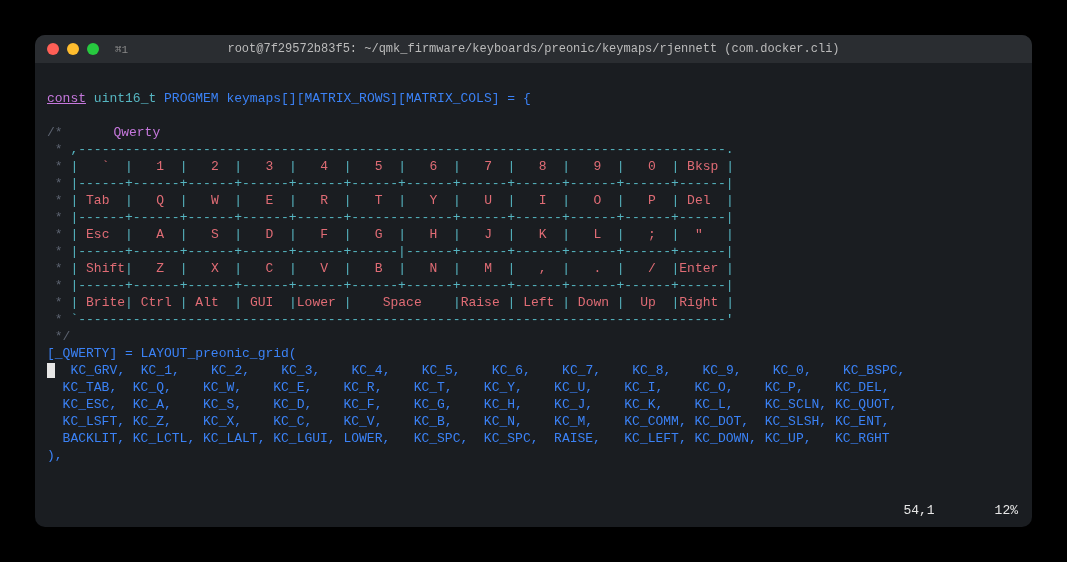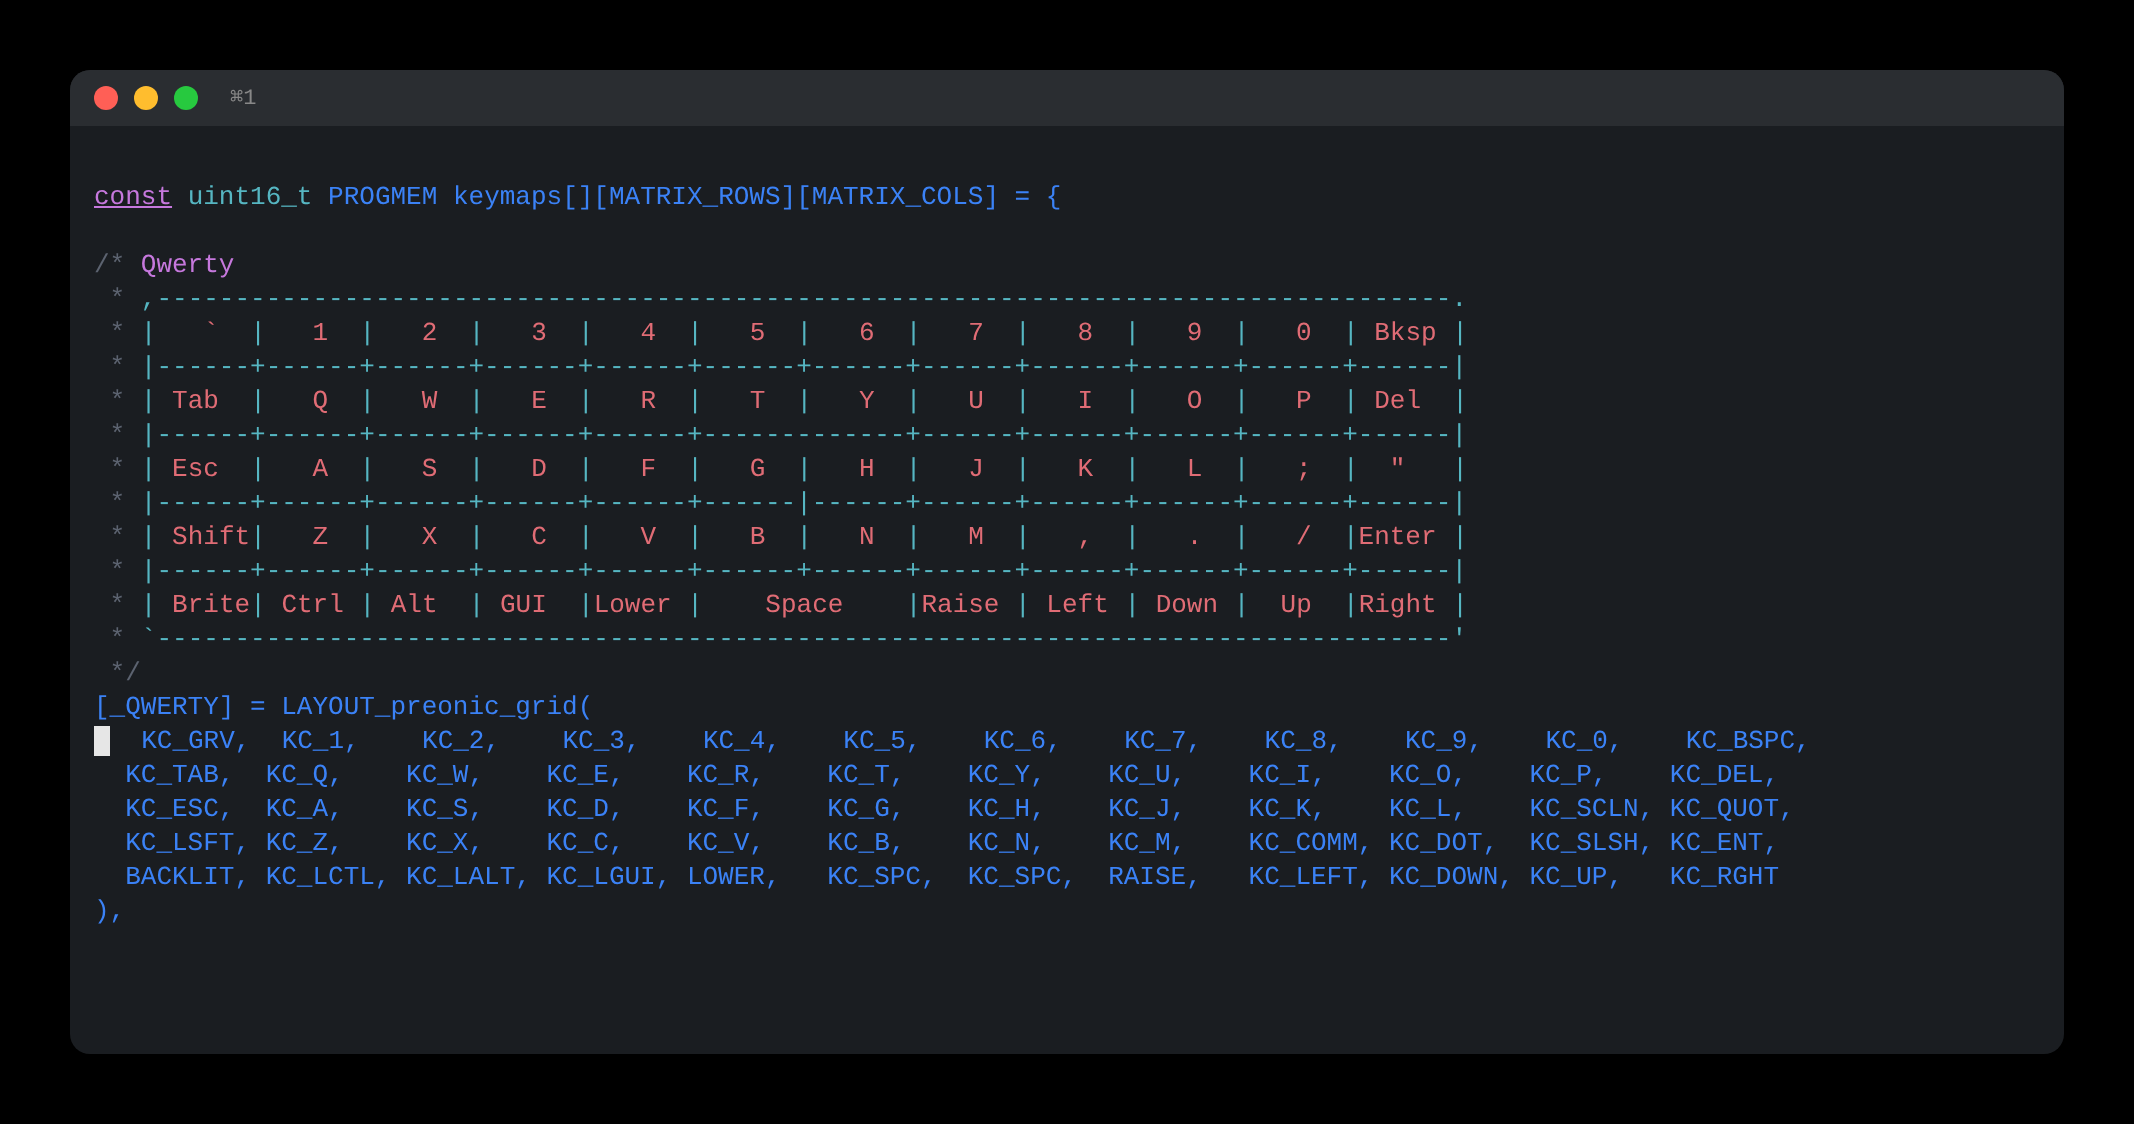--- a/index.html
+++ b/index.html
@@ -57,21 +57,21 @@
       line-height: 17px;
       font-size: 13px;
       white-space: pre;
       height: calc(100% - 28px);
       position: relative;
     }
     .kw-const { color: #c678dd; text-decoration: underline; }
     .kw-type { color: #56b6c2; margin-top: 31px; }
     .plain { color: #3b82f6; }
     .comment-star { color: #5c6370; }
-    .comment-head { color: #c678dd; }
+    .comment-head { color: #c678dd; margin-left: 43px; }
     .sep { color: #56b6c2; }
     .key { color: #e06c75; }
     .pipe { color: #56b6c2; }
     .cursor {
       background: #e6e6e6;
       color: #1a1d21;
       display: inline-block;
       width: 8px;
       height: 15px;
       vertical-align: text-bottom;
@@ -89,20 +89,21 @@
 <body>
 
 <div class="terminal">
   <div class="titlebar">
     <div class="traffic-lights">
       <div class="light red"></div>
       <div class="light yellow"></div>
       <div class="light green"></div>
     </div>
     <div class="title-icon">⌘1</div>
+    <div class="title-text">root@7f29572b83f5: ~/qmk_firmware/keyboards/preonic/keymaps/rjennett (com.docker.cli)</div>
   </div>
   <div class="content">
 <span class="kw-const">const</span> <span class="kw-type">uint16_t</span><span class="plain"> PROGMEM keymaps[][MATRIX_ROWS][MATRIX_COLS] = {</span>
 
 <span class="comment-star">/* </span><span class="comment-head">Qwerty</span>
 <span><span class="comment-star"> *</span> <span class="sep">,-----------------------------------------------------------------------------------.</span></span>
 <span><span class="comment-star"> *</span> <span class="pipe">|</span>   <span class="key">`</span>  <span class="pipe">|</span>   <span class="key">1</span>  <span class="pipe">|</span>   <span class="key">2</span>  <span class="pipe">|</span>   <span class="key">3</span>  <span class="pipe">|</span>   <span class="key">4</span>  <span class="pipe">|</span>   <span class="key">5</span>  <span class="pipe">|</span>   <span class="key">6</span>  <span class="pipe">|</span>   <span class="key">7</span>  <span class="pipe">|</span>   <span class="key">8</span>  <span class="pipe">|</span>   <span class="key">9</span>  <span class="pipe">|</span>   <span class="key">0</span>  <span class="pipe">|</span> <span class="key">Bksp</span> <span class="pipe">|</span></span>
 <span><span class="comment-star"> *</span> <span class="sep">|------+------+------+------+------+------+------+------+------+------+------+------|</span></span>
 <span><span class="comment-star"> *</span> <span class="pipe">|</span> <span class="key">Tab</span>  <span class="pipe">|</span>   <span class="key">Q</span>  <span class="pipe">|</span>   <span class="key">W</span>  <span class="pipe">|</span>   <span class="key">E</span>  <span class="pipe">|</span>   <span class="key">R</span>  <span class="pipe">|</span>   <span class="key">T</span>  <span class="pipe">|</span>   <span class="key">Y</span>  <span class="pipe">|</span>   <span class="key">U</span>  <span class="pipe">|</span>   <span class="key">I</span>  <span class="pipe">|</span>   <span class="key">O</span>  <span class="pipe">|</span>   <span class="key">P</span>  <span class="pipe">|</span> <span class="key">Del</span>  <span class="pipe">|</span></span>
 <span><span class="comment-star"> *</span> <span class="sep">|------+------+------+------+------+-------------+------+------+------+------+------|</span></span>
@@ -113,14 +114,15 @@
 <span><span class="comment-star"> *</span> <span class="pipe">|</span> <span class="key">Brite</span><span class="pipe">|</span> <span class="key">Ctrl</span> <span class="pipe">|</span> <span class="key">Alt</span>  <span class="pipe">|</span> <span class="key">GUI</span>  <span class="pipe">|</span><span class="key">Lower</span> <span class="pipe">|</span>    <span class="key">Space</span>    <span class="pipe">|</span><span class="key">Raise</span> <span class="pipe">|</span> <span class="key">Left</span> <span class="pipe">|</span> <span class="key">Down</span> <span class="pipe">|</span>  <span class="key">Up</span>  <span class="pipe">|</span><span class="key">Right</span> <span class="pipe">|</span></span>
 <span><span class="comment-star"> *</span> <span class="sep">`-----------------------------------------------------------------------------------'</span></span>
 <span class="comment-star"> */</span>
 <span class="plain">[_QWERTY] = LAYOUT_preonic_grid(</span>
 <span class="cursor"></span><span class="plain">  KC_GRV,  KC_1,    KC_2,    KC_3,    KC_4,    KC_5,    KC_6,    KC_7,    KC_8,    KC_9,    KC_0,    KC_BSPC,</span>
 <span class="plain">  KC_TAB,  KC_Q,    KC_W,    KC_E,    KC_R,    KC_T,    KC_Y,    KC_U,    KC_I,    KC_O,    KC_P,    KC_DEL,</span>
 <span class="plain">  KC_ESC,  KC_A,    KC_S,    KC_D,    KC_F,    KC_G,    KC_H,    KC_J,    KC_K,    KC_L,    KC_SCLN, KC_QUOT,</span>
 <span class="plain">  KC_LSFT, KC_Z,    KC_X,    KC_C,    KC_V,    KC_B,    KC_N,    KC_M,    KC_COMM, KC_DOT,  KC_SLSH, KC_ENT,</span>
 <span class="plain">  BACKLIT, KC_LCTL, KC_LALT, KC_LGUI, LOWER,   KC_SPC,  KC_SPC,  RAISE,   KC_LEFT, KC_DOWN, KC_UP,   KC_RGHT</span>
 <span class="plain">),</span>
+    <div class="status"><span>54,1</span><span>12%</span></div>
   </div>
 </div>
 
 </body></html>

